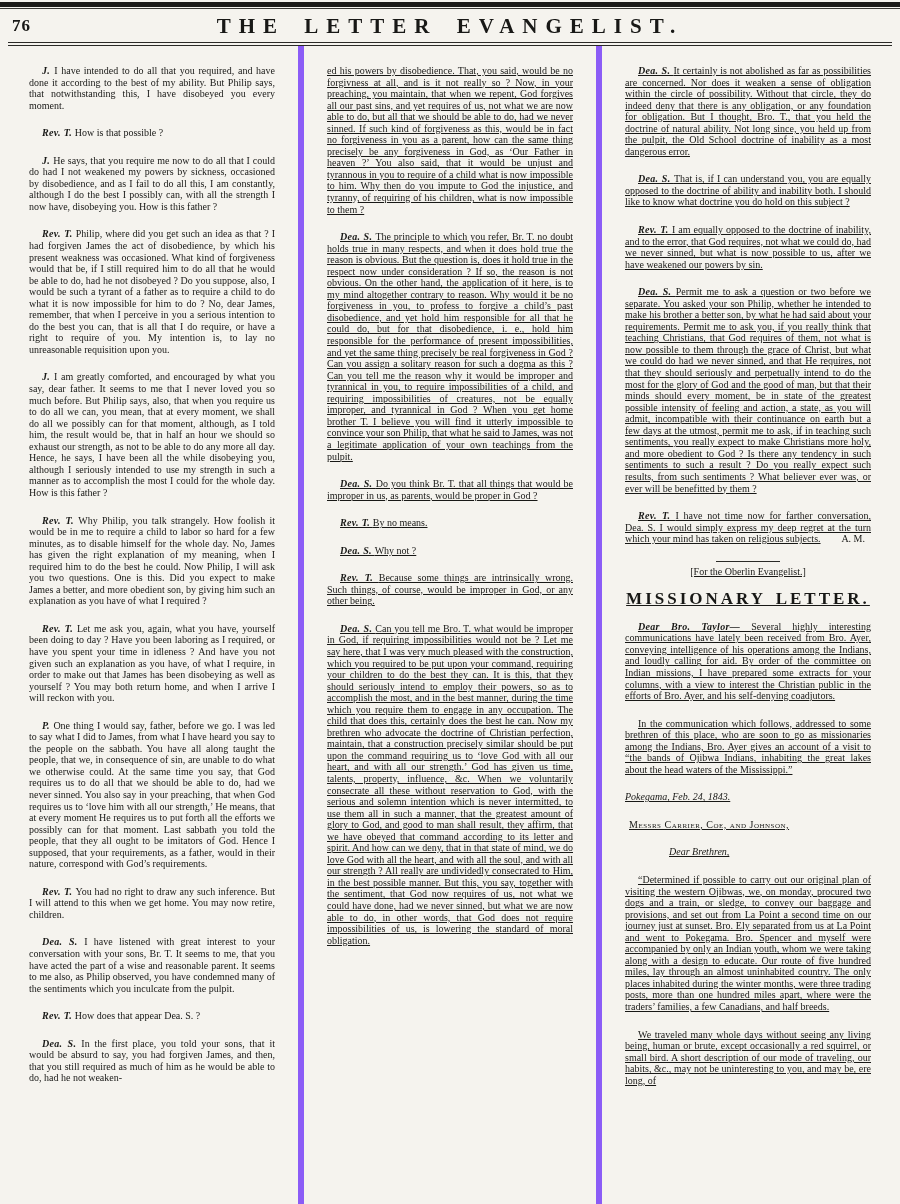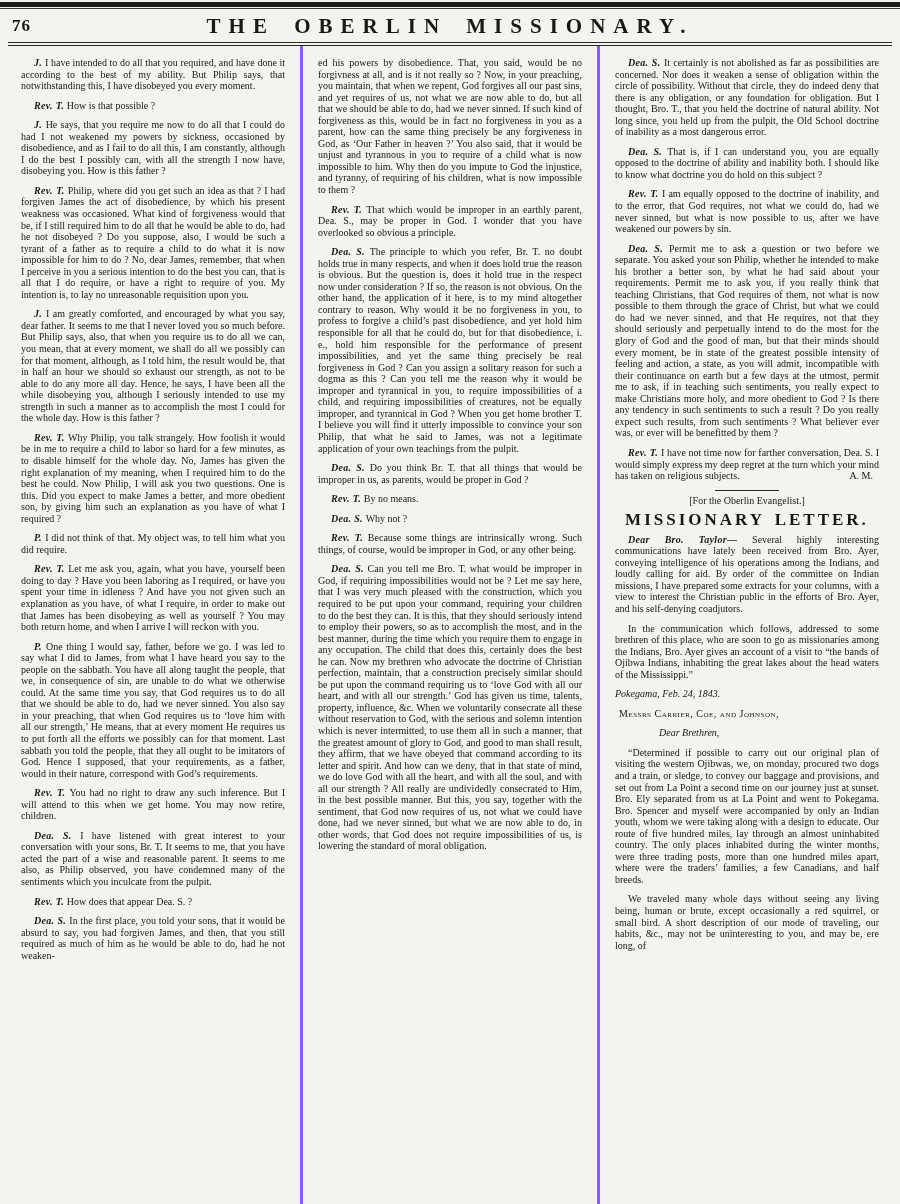--- a/index.html
+++ b/index.html
@@ -33,22 +33,22 @@
     overflow:hidden;
   }
   .col{
     flex:1 1 0;
     padding:3px 7px 0 7px;
     overflow:hidden;
     font-size:10px;
     line-height:11.55px;
     text-align:justify;
   }
-  .col + .col{border-left:3px solid #8b5cf6;}
-  .col p{margin:8px;}
+  .col + .col{border-left:6px solid #8b5cf6;text-decoration:underline;}
+  .col p{margin:16px;}
   p.para{text-indent:13px;}
   p.cont{text-indent:0;}
   .speaker{font-style:italic;font-weight:bold;letter-spacing:0.3px;}
   .sig{float:right;padding-right:6px;}
   .sep-rule{width:64px;border-top:1px solid #2b2a27;margin:5px auto 4px auto;}
   p.attribution{text-align:center;text-indent:0;margin-top:1px;}
   p.heading{
     text-align:center;text-indent:0;
     font-weight:bold;font-size:17px;
     letter-spacing:3px;word-spacing:3px;
@@ -60,44 +60,42 @@
 </style>
 </head>
 <body>
 
 <div class="sheet">
   <div class="top-bar"></div>
   <div class="top-bar-thin"></div>
 
   <div class="header">
     <div class="page-number">76</div>
-    <h1 class="masthead">THE OBERLIN MISSIONARY.</h1>
+    <h1 class="masthead">THE LETTER EVANGELIST.</h1>
   </div>
   <div class="header-rule"></div>
   <div class="header-rule second"></div>
 
   <div class="columns">
     <div class="col">
         <p class="para"><i class="speaker">J. </i>I have intended to do all that you required, and have done it according to the best of my ability. But Philip says, that notwithstanding this, I have disobeyed you every moment.</p>
         <p class="para"><i class="speaker">Rev. T. </i>How is that possible ?</p>
         <p class="para"><i class="speaker">J. </i>He says, that you require me now to do all that I could do had I not weakened my powers by sickness, occasioned by disobedience, and as I fail to do all this, I am constantly, although I do the best I possibly can, with all the strength I now have, disobeying you. How is this father ?</p>
         <p class="para"><i class="speaker">Rev. T. </i>Philip, where did you get such an idea as that ? I had forgiven James the act of disobedience, by which his present weakness was occasioned. What kind of forgiveness would that be, if I still required him to do all that he would be able to do, had he not disobeyed ? Do you suppose, also, I would be such a tyrant of a father as to require a child to do what it is now impossible for him to do ? No, dear James, remember, that when I perceive in you a serious intention to do the best you can, that is all that I do require, or have a right to require of you. My intention is, to lay no unreasonable requisition upon you.</p>
         <p class="para"><i class="speaker">J. </i>I am greatly comforted, and encouraged by what you say, dear father. It seems to me that I never loved you so much before. But Philip says, also, that when you require us to do all we can, you mean, that at every moment, we shall do all we possibly can for that moment, although, as I told him, the result would be, that in half an hour we should so exhaust our strength, as not to be able to do any more all day. Hence, he says, I have been all the while disobeying you, although I seriously intended to use my strength in such a manner as to accomplish the most I could for the whole day. How is this father ?</p>
         <p class="para"><i class="speaker">Rev. T. </i>Why Philip, you talk strangely. How foolish it would be in me to require a child to labor so hard for a few minutes, as to disable himself for the whole day. No, James has given the right explanation of my meaning, when I required him to do the best he could. Now Philip, I will ask you two questions. One is this. Did you expect to make James a better, and more obedient son, by giving him such an explanation as you have of what I required ?</p>
-        <p class="para"><i class="speaker">P. </i>I did not think of that. My object was, to tell him what you did require.</p>
         <p class="para"><i class="speaker">Rev. T. </i>Let me ask you, again, what you have, yourself been doing to day ? Have you been laboring as I required, or have you spent your time in idleness ? And have you not given such an explanation as you have, of what I require, in order to make out that James has been disobeying as well as yourself ? You may both return home, and when I arrive I will reckon with you.</p>
         <p class="para"><i class="speaker">P. </i>One thing I would say, father, before we go. I was led to say what I did to James, from what I have heard you say to the people on the sabbath. You have all along taught the people, that we, in consequence of sin, are unable to do what we otherwise could. At the same time you say, that God requires us to do all that we should be able to do, had we never sinned. You also say in your preaching, that when God requires us to ‘love him with all our strength,’ He means, that at every moment He requires us to put forth all the efforts we possibly can for that moment. Last sabbath you told the people, that they all ought to be imitators of God. Hence I supposed, that your requirements, as a father, would in their nature, correspond with God’s requirements.</p>
         <p class="para"><i class="speaker">Rev. T. </i>You had no right to draw any such inference. But I will attend to this when we get home. You may now retire, children.</p>
         <p class="para"><i class="speaker">Dea. S. </i>I have listened with great interest to your conversation with your sons, Br. T. It seems to me, that you have acted the part of a wise and reasonable parent. It seems to me also, as Philip observed, you have condemned many of the sentiments which you inculcate from the pulpit.</p>
         <p class="para"><i class="speaker">Rev. T. </i>How does that appear Dea. S. ?</p>
         <p class="para"><i class="speaker">Dea. S. </i>In the first place, you told your sons, that it would be absurd to say, you had forgiven James, and then, that you still required as much of him as he would be able to do, had he not weaken-</p>
       </div>
     <div class="col">
         <p class="cont">ed his powers by disobedience. That, you said, would be no forgivness at all, and is it not really so ? Now, in your preaching, you maintain, that when we repent, God forgives all our past sins, and yet requires of us, not what we are now able to do, but all that we should be able to do, had we never sinned. If such kind of forgiveness as this, would be in fact no forgiveness in you as a parent, how can the same thing precisely be any forgiveness in God, as ‘Our Father in heaven ?’ You also said, that it would be unjust and tyrannous in you to require of a child what is now impossible to him. Why then do you impute to God the injustice, and tyranny, of requiring of his children, what is now impossible to them ?</p>
-        <p class="para"><i class="speaker">Rev. T. </i>That which would be improper in an earthly parent, Dea. S., may be proper in God. I wonder that you have overlooked so obvious a principle.</p>
         <p class="para"><i class="speaker">Dea. S. </i>The principle to which you refer, Br. T. no doubt holds true in many respects, and when it does hold true the reason is obvious. But the question is, does it hold true in the respect now under consideration ? If so, the reason is not obvious. On the other hand, the application of it here, is to my mind altogether contrary to reason. Why would it be no forgiveness in you, to profess to forgive a child’s past disobedience, and yet hold him responsible for all that he could do, but for that disobedience, i. e., hold him responsible for the performance of present impossibilities, and yet the same thing precisely be real forgiveness in God ? Can you assign a solitary reason for such a dogma as this ? Can you tell me the reason why it would be improper and tyrannical in you, to require impossibilities of a child, and requiring impossibilities of creatures, not be equally improper, and tyrannical in God ? When you get home brother T. I believe you will find it utterly impossible to convince your son Philip, that what he said to James, was not a legitimate application of your own teachings from the pulpit.</p>
         <p class="para"><i class="speaker">Dea. S. </i>Do you think Br. T. that all things that would be improper in us, as parents, would be proper in God ?</p>
         <p class="para"><i class="speaker">Rev. T. </i>By no means.</p>
         <p class="para"><i class="speaker">Dea. S. </i>Why not ?</p>
         <p class="para"><i class="speaker">Rev. T. </i>Because some things are intrinsically wrong. Such things, of course, would be improper in God, or any other being.</p>
         <p class="para"><i class="speaker">Dea. S. </i>Can you tell me Bro. T. what would be improper in God, if requiring impossibilities would not be ? Let me say here, that I was very much pleased with the construction, which you required to be put upon your command, requiring your children to do the best they can. It is this, that they should seriously intend to employ their powers, so as to accomplish the most, and in the best manner, during the time which you require them to engage in any occupation. The child that does this, certainly does the best he can. Now my brethren who advocate the doctrine of Christian perfection, maintain, that a construction precisely similar should be put upon the command requiring us to ‘love God with all our heart, and with all our strength.’ God has given us time, talents, property, influence, &amp;c. When we voluntarily consecrate all these without reservation to God, with the serious and solemn intention which is never intermitted, to use them all in such a manner, that the greatest amount of glory to God, and good to man shall result, they affirm, that we have obeyed that command according to its letter and spirit. And how can we deny, that in that state of mind, we do love God with all the heart, and with all the soul, and with all our strength ? All really are undividedly consecrated to Him, in the best possible manner. But this, you say, together with the sentiment, that God now requires of us, not what we could have done, had we never sinned, but what we are now able to do, in other words, that God does not require impossibilities of us, is lowering the standard of moral obligation.</p>
       </div>
     <div class="col">
         <p class="para"><i class="speaker">Dea. S. </i>It certainly is not abolished as far as possibilities are concerned. Nor does it weaken a sense of obligation within the circle of possibility. Without that circle, they do indeed deny that there is any obligation, or any foundation for obligation. But I thought, Bro. T., that you held the doctrine of natural ability. Not long since, you held up from the pulpit, the Old School doctrine of inability as a most dangerous error.</p>
         <p class="para"><i class="speaker">Dea. S. </i>That is, if I can understand you, you are equally opposed to the doctrine of ability and inability both. I should like to know what doctrine you do hold on this subject ?</p>

